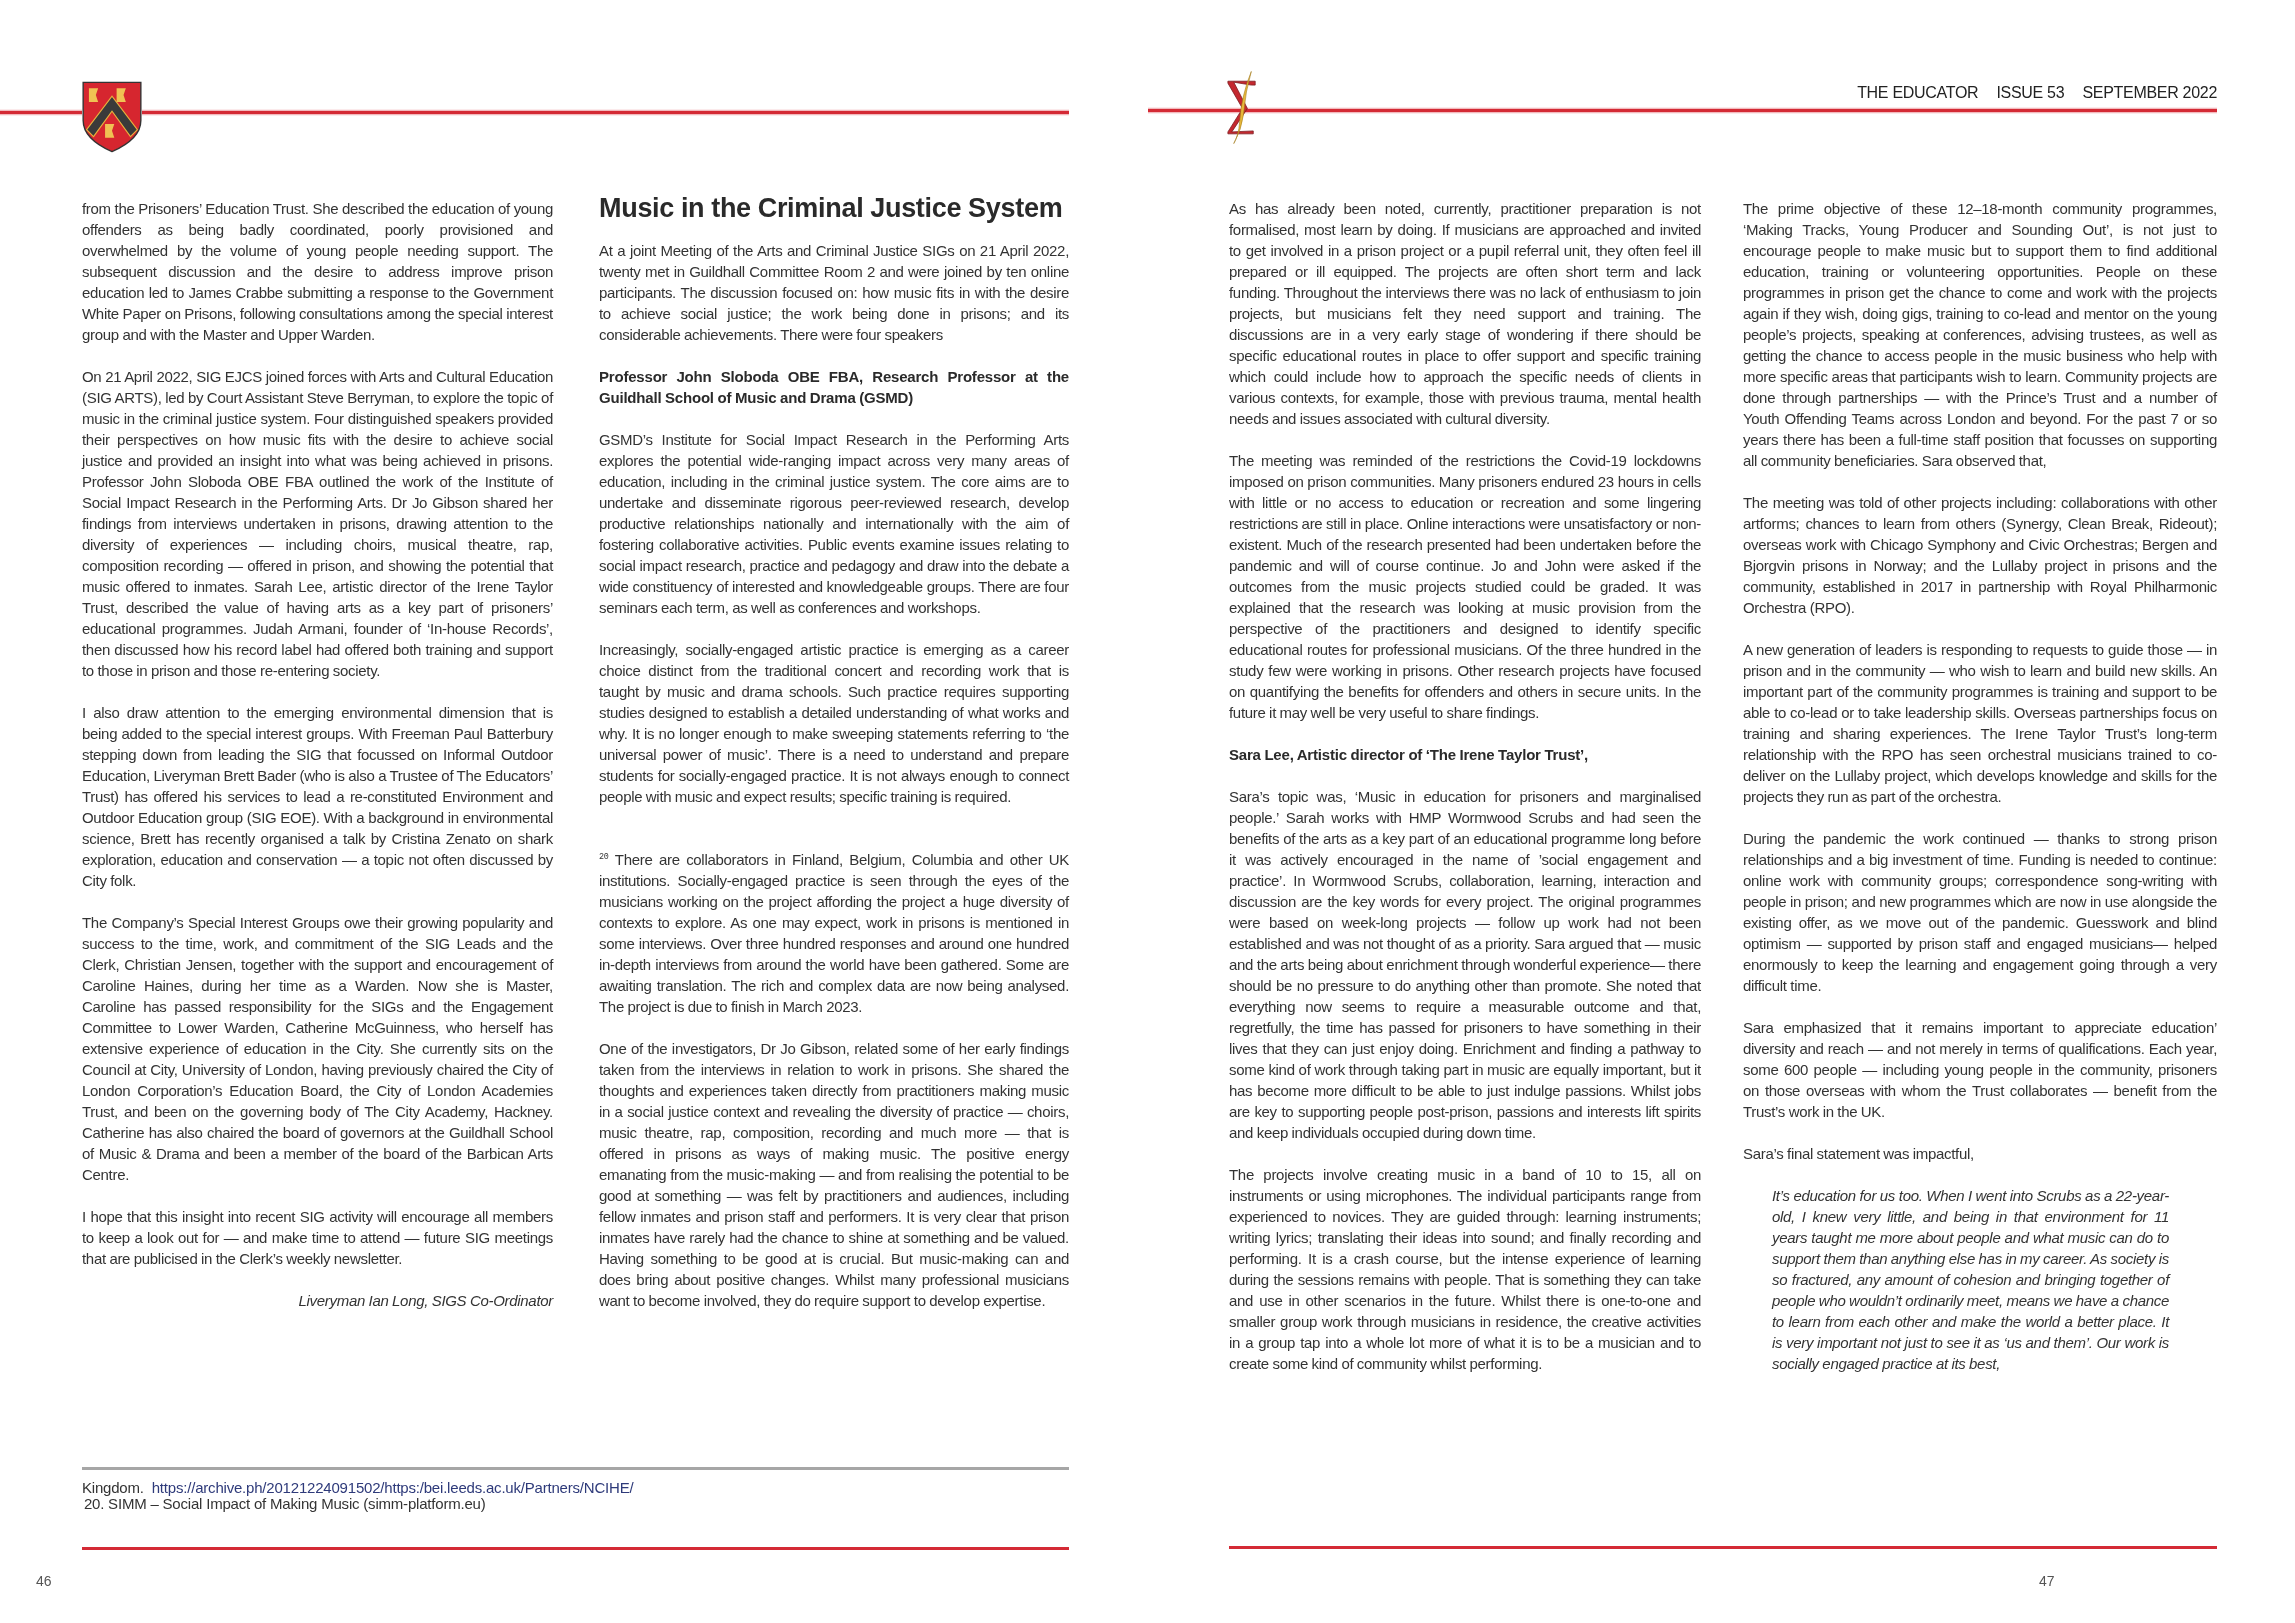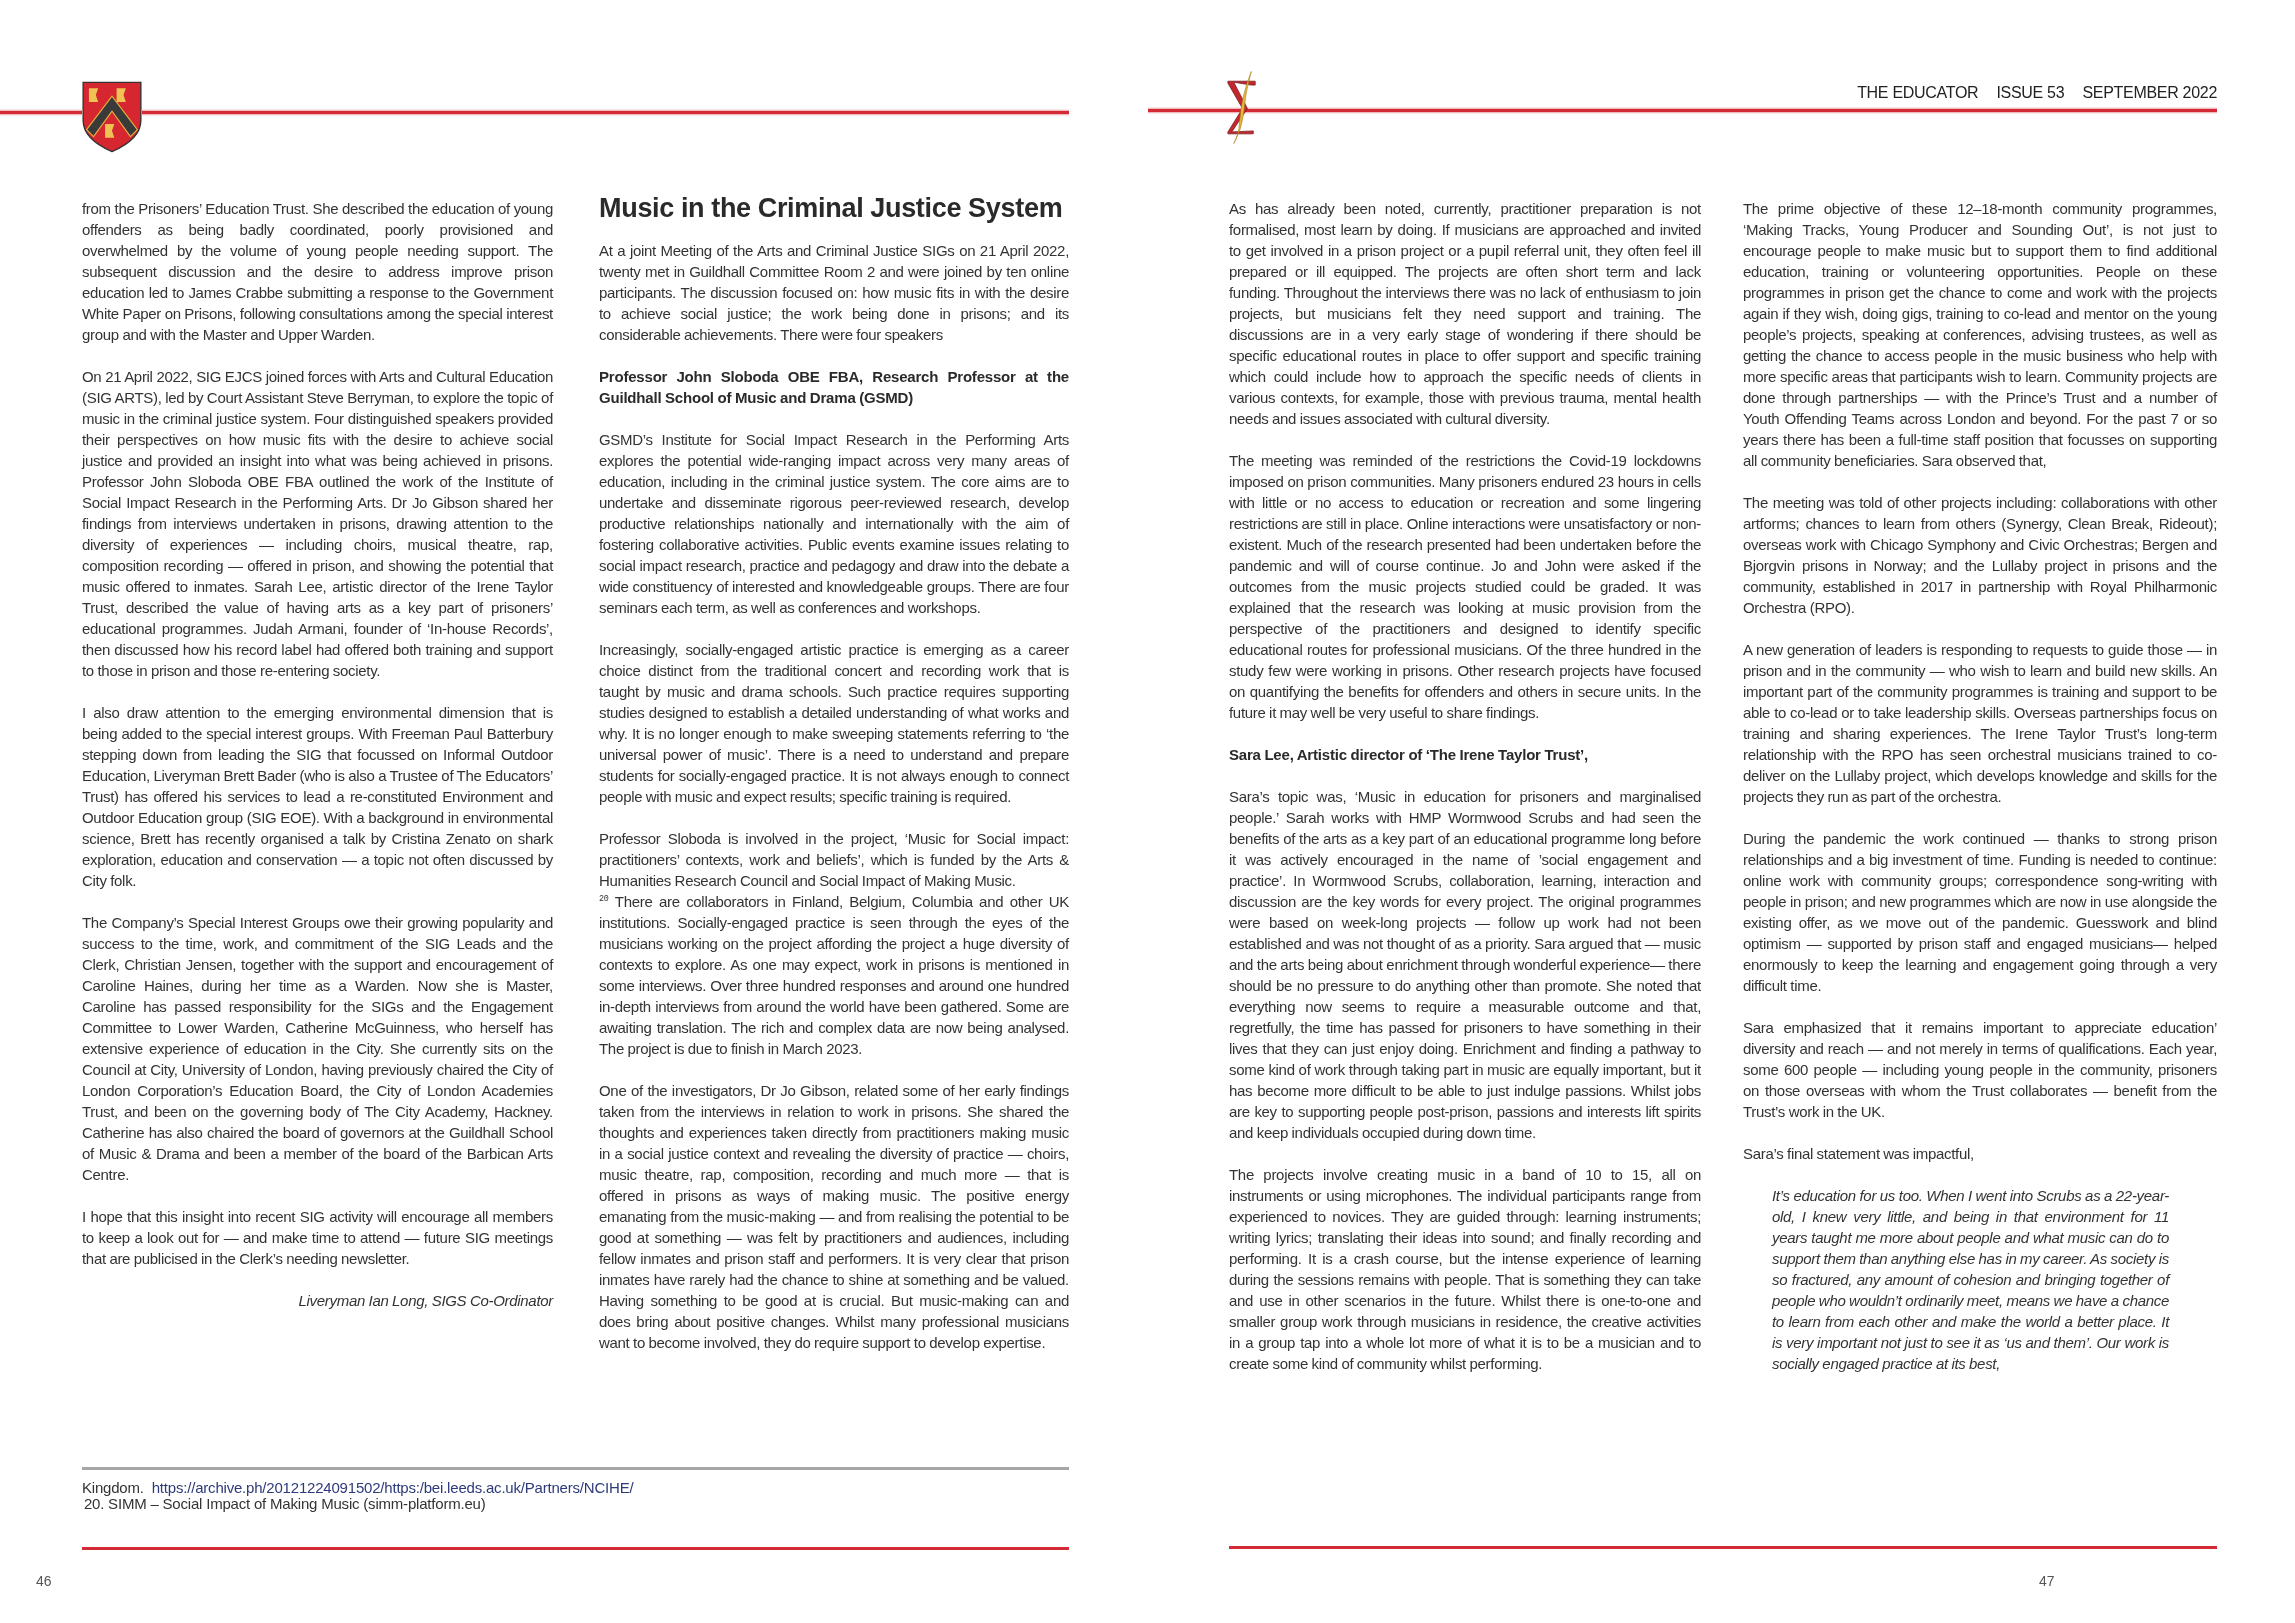--- a/index.html
+++ b/index.html
@@ -49,32 +49,32 @@
   <span style="margin-left:0">THE EDUCATOR</span>
   <span>ISSUE 53</span>
   <span>SEPTEMBER 2022</span>
 </div>
 
 <div class="col" style="left:82px; top:198px; width:471px;">
   <p>from the Prisoners’ Education Trust. She described the education of young offenders as being badly coordinated, poorly provisioned and overwhelmed by the volume of young people needing support. The subsequent discussion and the desire to address improve prison education led to James Crabbe submitting a response to the Government White Paper on Prisons, following consultations among the special interest group and with the Master and Upper Warden.</p>
   <p>On 21 April 2022, SIG EJCS joined forces with Arts and Cultural Education (SIG ARTS), led by Court Assistant Steve Berryman, to explore the topic of music in the criminal justice system. Four distinguished speakers provided their perspectives on how music fits with the desire to achieve social justice and provided an insight into what was being achieved in prisons. Professor John Sloboda OBE FBA outlined the work of the Institute of Social Impact Research in the Performing Arts. Dr Jo Gibson shared her findings from interviews undertaken in prisons, drawing attention to the diversity of experiences — including choirs, musical theatre, rap, composition recording — offered in prison, and showing the potential that music offered to inmates. Sarah Lee, artistic director of the Irene Taylor Trust, described the value of having arts as a key part of prisoners’ educational programmes. Judah Armani, founder of ‘In-house Records’, then discussed how his record label had offered both training and support to those in prison and those re-entering society.</p>
   <p>I also draw attention to the emerging environmental dimension that is being added to the special interest groups. With Freeman Paul Batterbury stepping down from leading the SIG that focussed on Informal Outdoor Education, Liveryman Brett Bader (who is also a Trustee of The Educators’ Trust) has offered his services to lead a re-constituted Environment and Outdoor Education group (SIG EOE). With a background in environmental science, Brett has recently organised a talk by Cristina Zenato on shark exploration, education and conservation — a topic not often discussed by City folk.</p>
   <p>The Company’s Special Interest Groups owe their growing popularity and success to the time, work, and commitment of the SIG Leads and the Clerk, Christian Jensen, together with the support and encouragement of Caroline Haines, during her time as a Warden. Now she is Master, Caroline has passed responsibility for the SIGs and the Engagement Committee to Lower Warden, Catherine McGuinness, who herself has extensive experience of education in the City. She currently sits on the Council at City, University of London, having previously chaired the City of London Corporation’s Education Board, the City of London Academies Trust, and been on the governing body of The City Academy, Hackney. Catherine has also chaired the board of governors at the Guildhall School of Music &amp; Drama and been a member of the board of the Barbican Arts Centre.</p>
-  <p>I hope that this insight into recent SIG activity will encourage all members to keep a look out for — and make time to attend — future SIG meetings that are publicised in the Clerk’s needing newsletter.</p>
+  <p>I hope that this insight into recent SIG activity will encourage all members to keep a look out for — and make time to attend — future SIG meetings that are publicised in the Clerk’s weekly newsletter.</p>
   <p class="sig">Liveryman Ian Long, SIGS Co-Ordinator</p>
 </div>
 
 <div class="col" style="left:599px; top:194px; width:470px;">
   <h2>Music in the Criminal Justice System</h2>
   <p>At a joint Meeting of the Arts and Criminal Justice SIGs on 21 April 2022, twenty met in Guildhall Committee Room 2 and were joined by ten online participants. The discussion focused on: how music fits in with the desire to achieve social justice; the work being done in prisons; and its considerable achievements. There were four speakers</p>
   <h3>Professor John Sloboda OBE FBA, Research Professor at the Guildhall School of Music and Drama (GSMD)</h3>
   <p>GSMD’s Institute for Social Impact Research in the Performing Arts explores the potential wide-ranging impact across very many areas of education, including in the criminal justice system. The core aims are to undertake and disseminate rigorous peer-reviewed research, develop productive relationships nationally and internationally with the aim of fostering collaborative activities. Public events examine issues relating to social impact research, practice and pedagogy and draw into the debate a wide constituency of interested and knowledgeable groups. There are four seminars each term, as well as conferences and workshops.</p>
   <p>Increasingly, socially-engaged artistic practice is emerging as a career choice distinct from the traditional concert and recording work that is taught by music and drama schools. Such practice requires supporting studies designed to establish a detailed understanding of what works and why. It is no longer enough to make sweeping statements referring to ‘the universal power of music’. There is a need to understand and prepare students for socially-engaged practice. It is not always enough to connect people with music and expect results; specific training is required.</p>
   <p>
-    <span>Professor Sloboda is involved in the project, ‘Music for Social impact: practitioners’ contexts, work and beliefs’, which is funded by the Arts &amp; Humanities Research Council and Social Impact of Making Music.</span><br>
+    <br>
     <sup>20</sup><span>There are collaborators in Finland, Belgium, Columbia and other UK institutions. Socially-engaged practice is seen through the eyes of the musicians working on the project affording the project a huge diversity of contexts to explore. As one may expect, work in prisons is mentioned in some interviews. Over three hundred responses and around one hundred in-depth interviews from around the world have been gathered. Some are awaiting translation. The rich and complex data are now being analysed. The project is due to finish in March 2023.</span>
   </p>
   <p>One of the investigators, Dr Jo Gibson, related some of her early findings taken from the interviews in relation to work in prisons. She shared the thoughts and experiences taken directly from practitioners making music in a social justice context and revealing the diversity of practice — choirs, music theatre, rap, composition, recording and much more — that is offered in prisons as ways of making music. The positive energy emanating from the music-making — and from realising the potential to be good at something — was felt by practitioners and audiences, including fellow inmates and prison staff and performers. It is very clear that prison inmates have rarely had the chance to shine at something and be valued. Having something to be good at is crucial. But music-making can and does bring about positive changes. Whilst many professional musicians want to become involved, they do require support to develop expertise.</p>
 </div>
 
 <div class="greyline" style="left:82px; top:1467px; width:987px;"></div>
 <div class="abs footnotes" style="left:82px; top:1480px; width:771px;">
   <div>
     <span>Kingdom.</span>&nbsp;
     <span class="link">https://archive.ph/20121224091502/https:/bei.leeds.ac.uk/Partners/NCIHE/</span>

